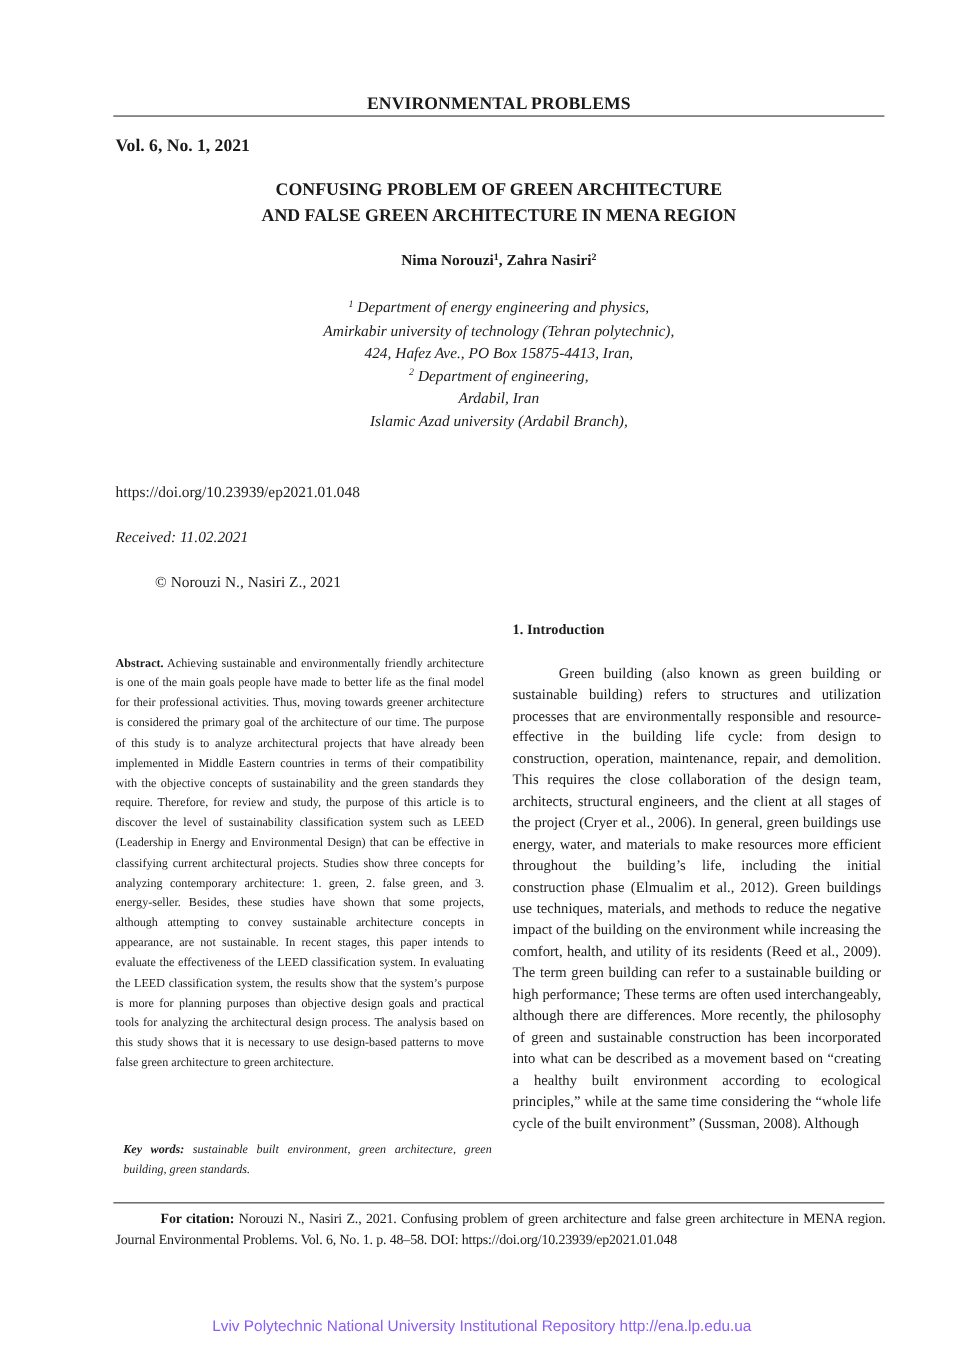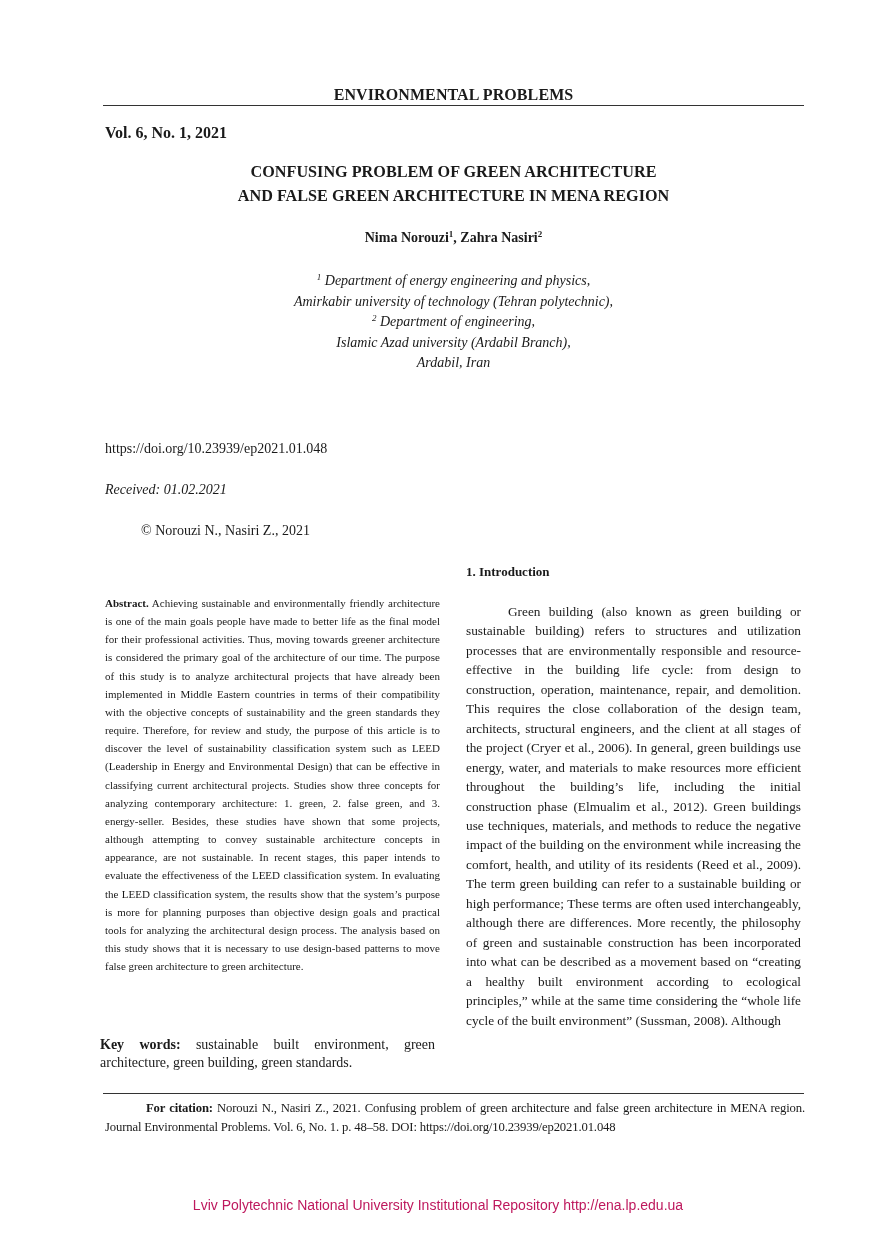--- a/index.html
+++ b/index.html
@@ -30,37 +30,38 @@
     .affil sup { font-size: 9px; vertical-align: 5px; line-height: 0; font-style: italic; }
     .doi { left: 105px; top: 441px; font-size: 14px; }
     .received { left: 105px; top: 482px; font-size: 14px; font-style: italic; }
     .copyright { left: 105px; top: 523px; font-size: 14px; margin-left: 36px; }
     .abstract {
       left: 105px; width: 335px; top: 594px; font-size: 11px; line-height: 18.15px;
       text-align: justify;
     }
     .abstract b { font-weight: bold; }
     .keywords {
-      left: 100px; width: 335px; top: 1036px; font-size: 14px; line-height: 18.15px;
+      left: 112px; width: 335px; top: 1036px; font-size: 11px; line-height: 18.15px;
       text-align: justify;
+      font-style: italic;
     }
     .intro-heading { left: 466px; top: 564px; font-weight: bold; font-size: 13px; }
     .intro-body {
       left: 466px; width: 335px; top: 602px; font-size: 13.3px; line-height: 19.45px;
       text-align: justify; text-indent: 42px;
     }
     .footer-rule { left: 103px; width: 701px; top: 1093px; height: 0; border-top: 1px solid #333; }
     .citation {
       left: 105px; width: 700px; top: 1099px; font-size: 12.7px; line-height: 19px;
       text-align: justify; text-indent: 41px; letter-spacing: -0.15px;
     }
     .citation b { font-weight: bold; }
     .repo {
       left: 0; width: 876px; top: 1197px; text-align: center;
-      font-family: "Liberation Sans", "DejaVu Sans", sans-serif; font-size: 14px; color: #be185d;
+      font-family: "Liberation Sans", "DejaVu Sans", sans-serif; font-size: 14px; color: #8b5cf6;
     }
   </style>
 </head>
 <body>
 
 <div class="abs journal-header">ENVIRONMENTAL PROBLEMS</div>
 <div class="abs header-rule"></div>
 
 <div class="abs vol">Vol. 6, No. 1, 2021</div>
 
@@ -69,27 +70,28 @@
   <div>AND FALSE GREEN ARCHITECTURE IN MENA REGION</div>
 </div>
 
 <div class="abs authors">
   <span>Nima Norouzi</span><sup>1</sup><span>, </span><span>Zahra Nasiri</span><sup>2</sup>
 </div>
 
 <div class="abs affil">
   <div><sup>1</sup> <span>Department of energy engineering and physics,</span></div>
   <div>Amirkabir university of technology (Tehran polytechnic),</div>
+  <div>424, Hafez Ave., PO Box 15875-4413, Iran,</div>
   <div><sup>2</sup> <span>Department of engineering,</span></div>
+  <div>Ardabil, Iran</div>
   <div>Islamic Azad university (Ardabil Branch),</div>
-  <div>Ardabil, Iran</div>
 </div>
 
 <div class="abs doi">https://doi.org/10.23939/ep2021.01.048</div>
-<div class="abs received">Received: 01.02.2021</div>
+<div class="abs received">Received: 11.02.2021</div>
 <div class="abs copyright">© Norouzi  N., Nasiri Z., 2021</div>
 
 <div class="abs abstract">
   <b>Abstract.</b>
   <span>Achieving sustainable and environmentally friendly architecture is one of the main goals people have made to better life as the final model for their professional activities. Thus, moving towards greener architecture is considered the primary goal of the architecture of our time. The purpose of this study is to analyze architectural projects that have already been implemented in Middle Eastern countries in terms of their compatibility with the objective concepts of sustainability and the green standards they require. Therefore, for review and study, the purpose of this article is to discover the level of sustainability classification system such as LEED (Leadership in Energy and Environmental Design) that can be effective in classifying current architectural projects. Studies show three concepts for analyzing contemporary architecture: 1. green, 2. false green, and 3. energy-seller. Besides, these studies have shown that some projects, although attempting to convey sustainable architecture concepts in appearance, are not sustainable. In recent stages, this paper intends to evaluate the effectiveness of the LEED classification system. In evaluating the LEED classification system, the results show that the system’s purpose is more for planning purposes than objective design goals and practical tools for analyzing the architectural design process. The analysis based on this study shows that it is necessary to use design-based patterns to move false green architecture to green architecture.</span>
 </div>
 
 <div class="abs keywords">
   <b>Key words:</b>
   <span>sustainable built environment, green architecture, green building, green standards.</span>

